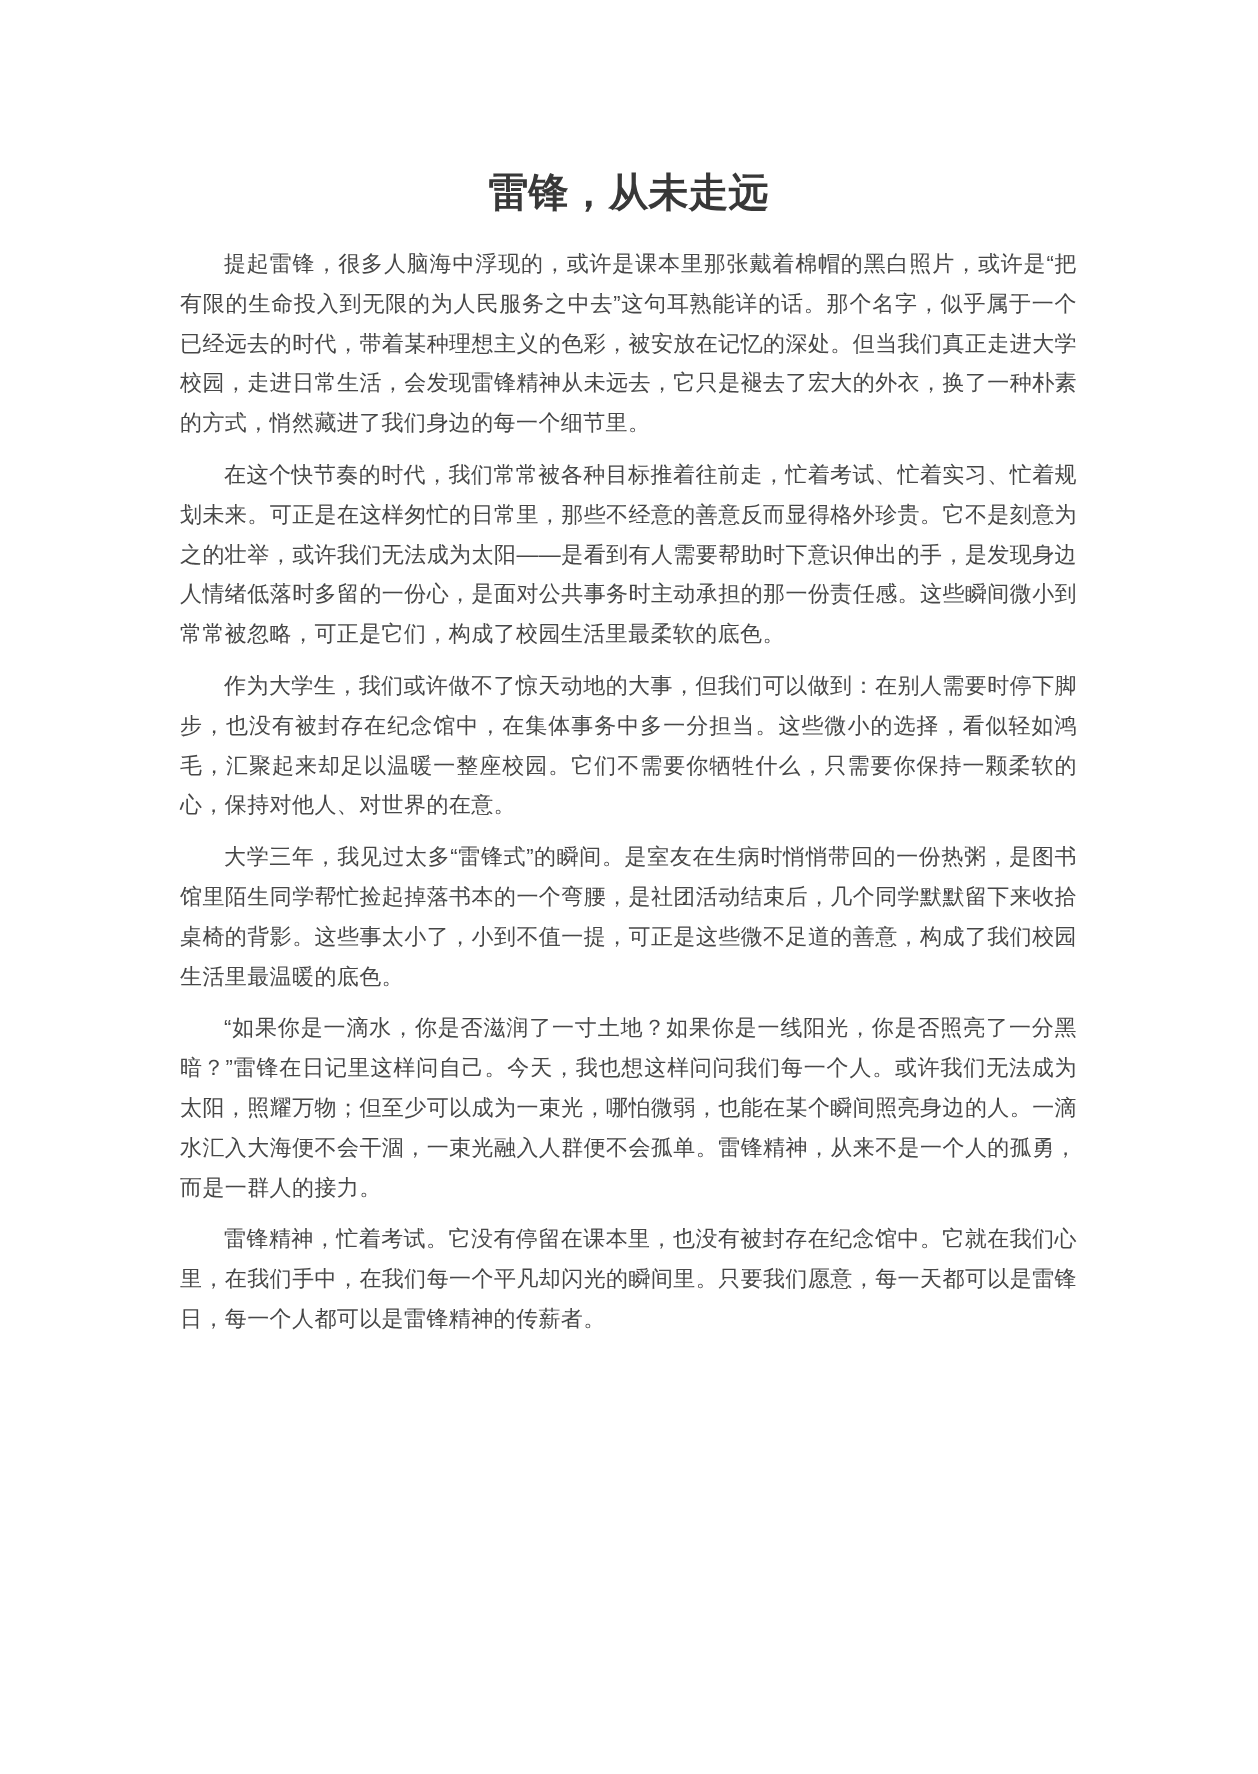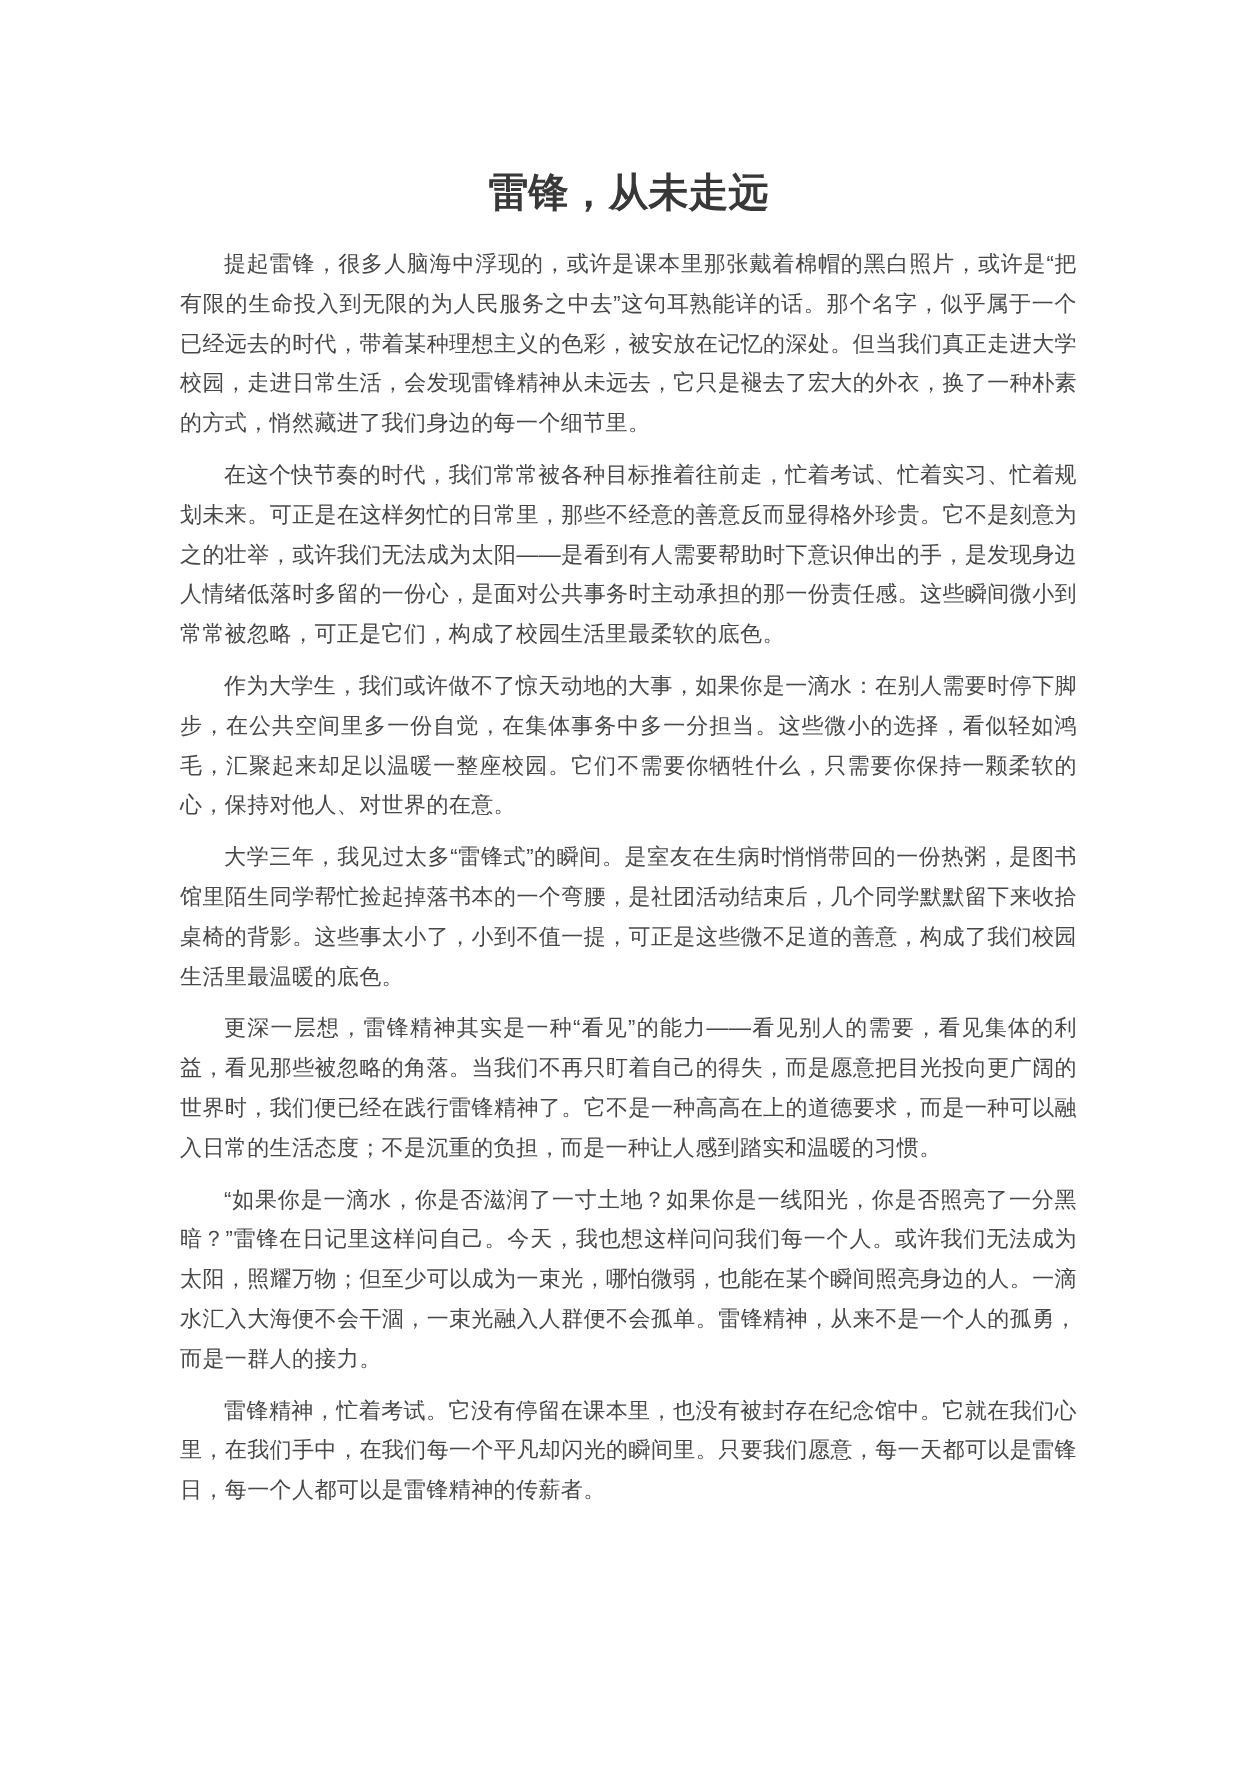--- a/index.html
+++ b/index.html
@@ -44,19 +44,18 @@
   }
 </style>
 </head>
 <body>
 
 <div class="page">
   <h1 class="essay-title">雷锋，从未走远</h1>
   <div class="essay">
     <p>提起雷锋，很多人脑海中浮现的，或许是课本里那张戴着棉帽的黑白照片，或许是“把有限的生命投入到无限的为人民服务之中去”这句耳熟能详的话。那个名字，似乎属于一个已经远去的时代，带着某种理想主义的色彩，被安放在记忆的深处。但当我们真正走进大学校园，走进日常生活，会发现雷锋精神从未远去，它只是褪去了宏大的外衣，换了一种朴素的方式，悄然藏进了我们身边的每一个细节里。</p>
     <p>在这个快节奏的时代，我们常常被各种目标推着往前走，忙着考试、忙着实习、忙着规划未来。可正是在这样匆忙的日常里，那些不经意的善意反而显得格外珍贵。它不是刻意为之的壮举，或许我们无法成为太阳——是看到有人需要帮助时下意识伸出的手，是发现身边人情绪低落时多留的一份心，是面对公共事务时主动承担的那一份责任感。这些瞬间微小到常常被忽略，可正是它们，构成了校园生活里最柔软的底色。</p>
-    <p>作为大学生，我们或许做不了惊天动地的大事，如果你是一滴水：在别人需要时停下脚步，在公共空间里多一份自觉，在集体事务中多一分担当。这些微小的选择，看似轻如鸿毛，汇聚起来却足以温暖一整座校园。它们不需要你牺牲什么，只需要你保持一颗柔软的心，保持对他人、对世界的在意。</p>
+    <p>作为大学生，我们或许做不了惊天动地的大事，但我们可以做到：在别人需要时停下脚步，也没有被封存在纪念馆中，在集体事务中多一分担当。这些微小的选择，看似轻如鸿毛，汇聚起来却足以温暖一整座校园。它们不需要你牺牲什么，只需要你保持一颗柔软的心，保持对他人、对世界的在意。</p>
     <p>大学三年，我见过太多“雷锋式”的瞬间。是室友在生病时悄悄带回的一份热粥，是图书馆里陌生同学帮忙捡起掉落书本的一个弯腰，是社团活动结束后，几个同学默默留下来收拾桌椅的背影。这些事太小了，小到不值一提，可正是这些微不足道的善意，构成了我们校园生活里最温暖的底色。</p>
-    <p>更深一层想，雷锋精神其实是一种“看见”的能力——看见别人的需要，看见集体的利益，看见那些被忽略的角落。当我们不再只盯着自己的得失，而是愿意把目光投向更广阔的世界时，我们便已经在践行雷锋精神了。它不是一种高高在上的道德要求，而是一种可以融入日常的生活态度；不是沉重的负担，而是一种让人感到踏实和温暖的习惯。</p>
     <p>“如果你是一滴水，你是否滋润了一寸土地？如果你是一线阳光，你是否照亮了一分黑暗？”雷锋在日记里这样问自己。今天，我也想这样问问我们每一个人。或许我们无法成为太阳，照耀万物；但至少可以成为一束光，哪怕微弱，也能在某个瞬间照亮身边的人。一滴水汇入大海便不会干涸，一束光融入人群便不会孤单。雷锋精神，从来不是一个人的孤勇，而是一群人的接力。</p>
     <p>雷锋精神，忙着考试。它没有停留在课本里，也没有被封存在纪念馆中。它就在我们心里，在我们手中，在我们每一个平凡却闪光的瞬间里。只要我们愿意，每一天都可以是雷锋日，每一个人都可以是雷锋精神的传薪者。</p>
   </div>
 </div>
 
 </body></html>

